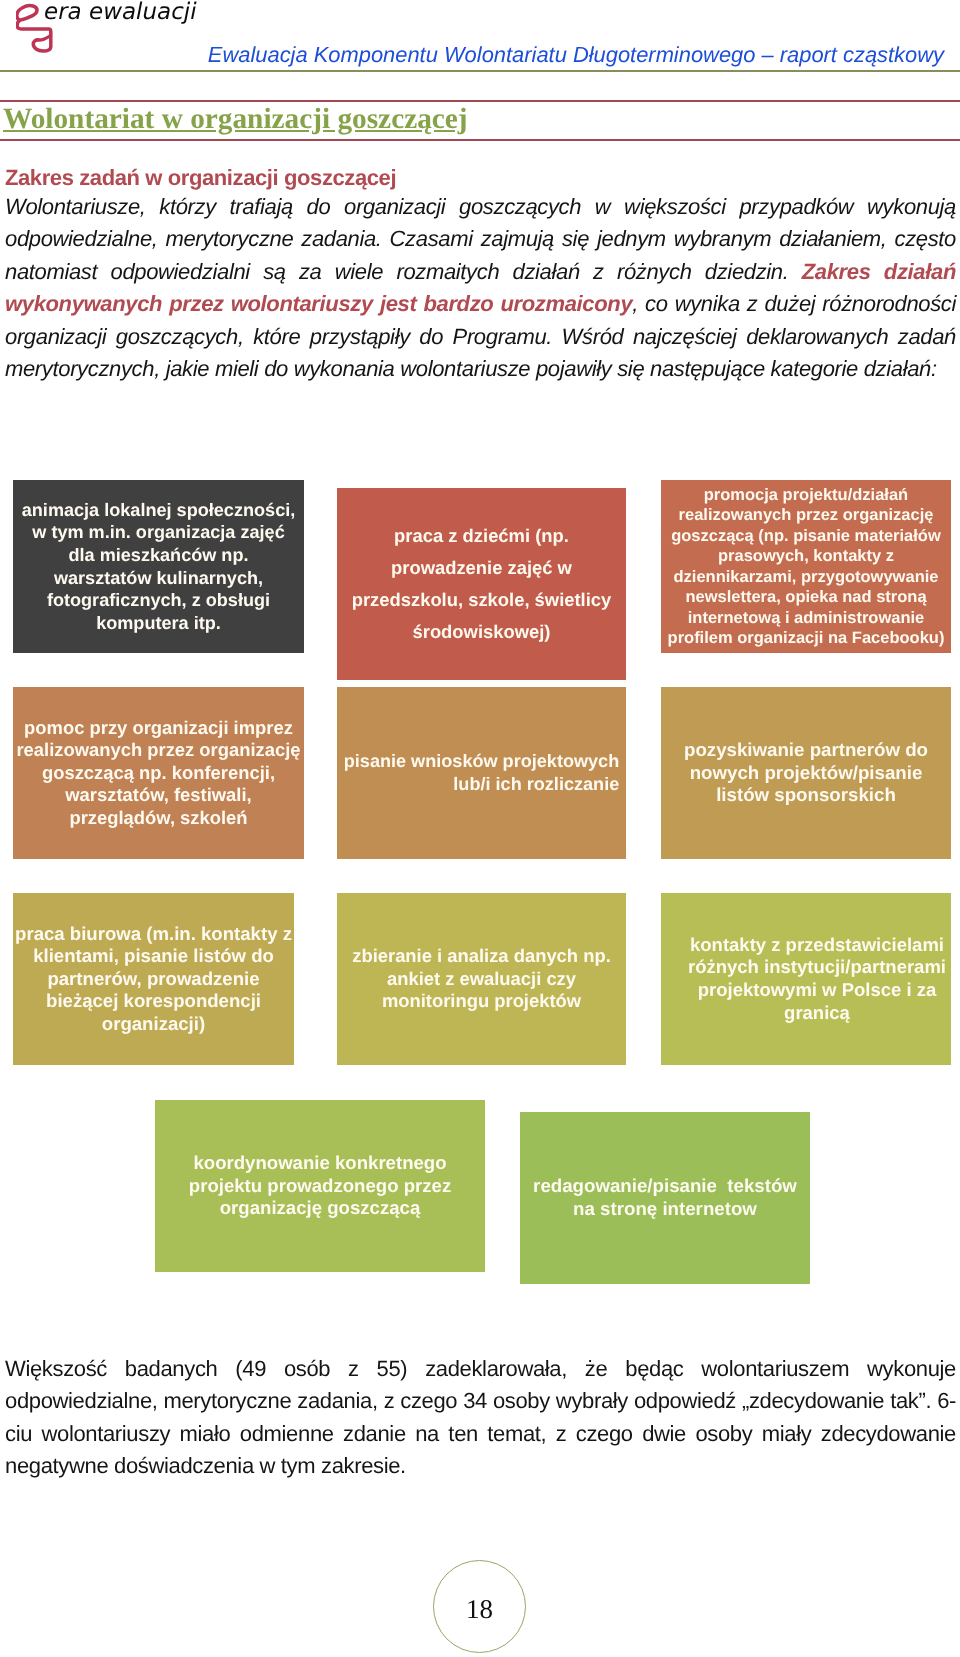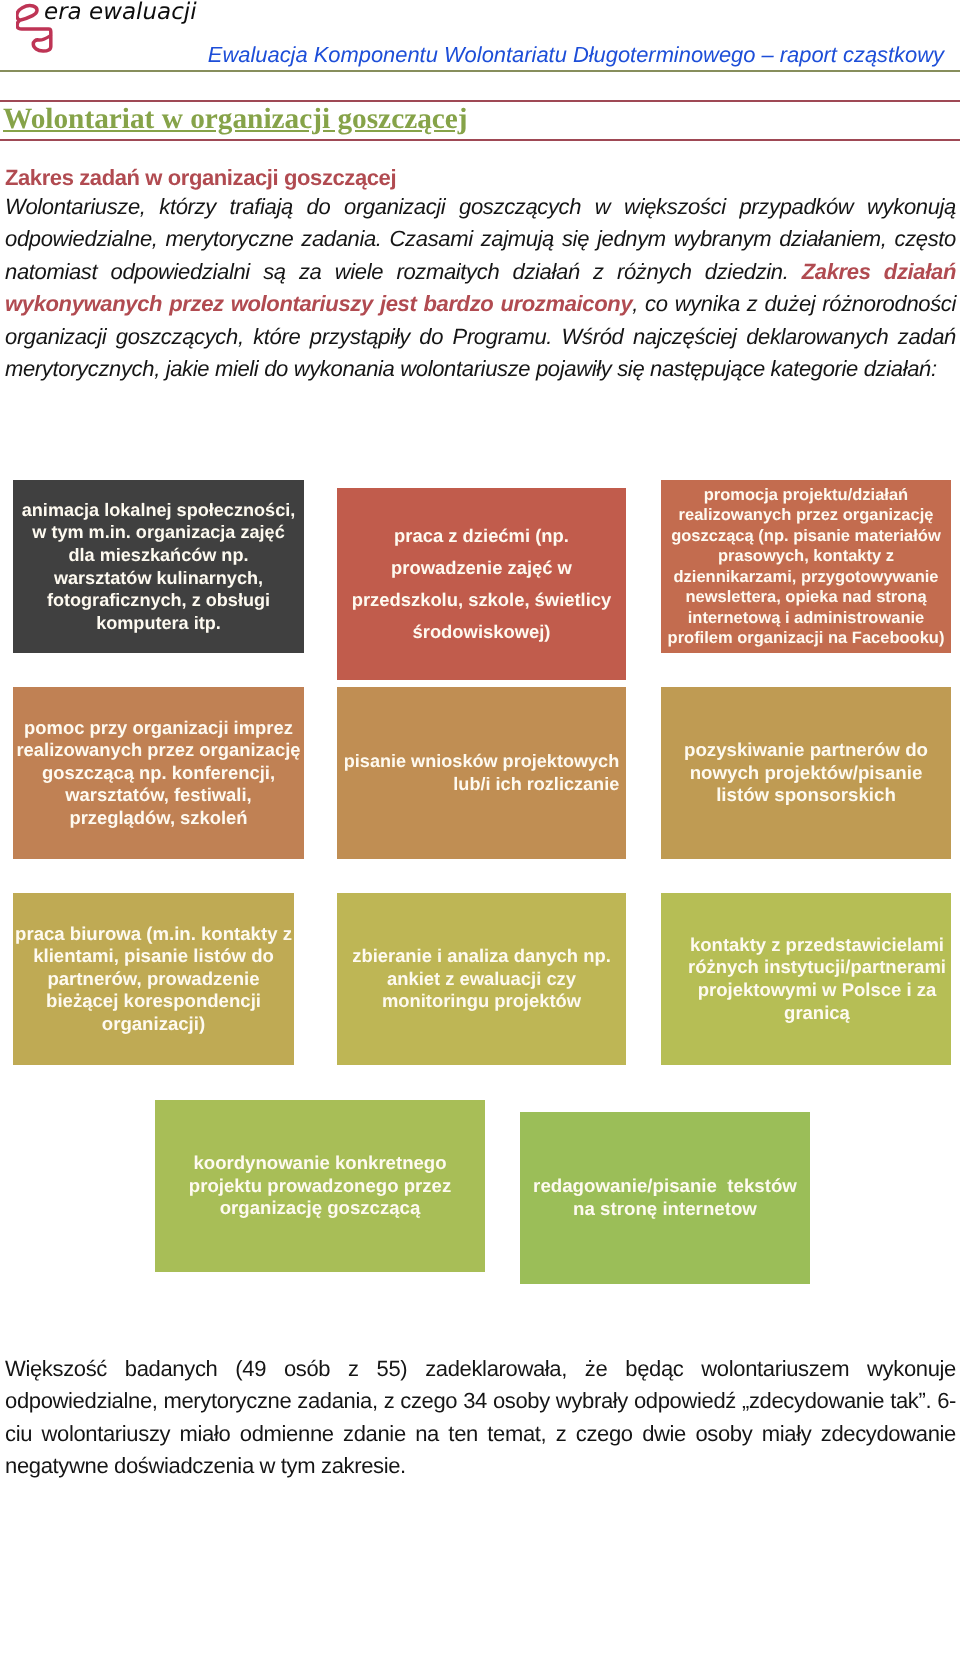--- a/index.html
+++ b/index.html
@@ -100,13 +100,16 @@
       <div class="box" style="left: 661px; top: 687px; width: 290px; height: 172px; background: rgb(191, 155, 83); font-size: 18.7px; line-height: 22.6px;"><span>pozyskiwanie partnerów do<br>nowych projektów/pisanie<br>listów sponsorskich</span></div>
       <div class="box" style="left: 13px; top: 893px; width: 281px; height: 172px; background: rgb(191, 170, 84); font-size: 18.6px; line-height: 22.6px;"><span>praca biurowa (m.in. kontakty z<br>klientami, pisanie listów do<br>partnerów, prowadzenie<br>bieżącej korespondencji<br>organizacji)</span></div>
       <div class="box" style="left: 337px; top: 893px; width: 289px; height: 172px; background: rgb(190, 182, 85); font-size: 18.4px; line-height: 22.6px;"><span>zbieranie i analiza danych np.<br>ankiet z ewaluacji czy<br>monitoringu projektów</span></div>
       <div class="box" style="left: 661px; top: 893px; width: 290px; height: 172px; background: rgb(182, 190, 85); font-size: 18.5px; line-height: 22.6px; padding-left: 22px;"><span>kontakty z przedstawicielami<br>różnych instytucji/partnerami<br>projektowymi w Polsce i za<br>granicą</span></div>
       <div class="box" style="left: 155px; top: 1100px; width: 330px; height: 172px; background: rgb(168, 190, 87); font-size: 18.6px; line-height: 22.6px;"><span>koordynowanie konkretnego<br>projektu prowadzonego przez<br>organizację goszczącą</span></div>
       <div class="box" style="left: 520px; top: 1100px; width: 290px; height: 172px; background: rgb(155, 190, 88); font-size: 18.7px; line-height: 22.6px; margin-top: 12px;"><span>redagowanie/pisanie  tekstów<br>na stronę internetow</span></div>
     </div>
 
   <div class="para" id="para2">Większość badanych (49 osób z 55) zadeklarowała, że będąc wolontariuszem wykonuje odpowiedzialne, merytoryczne zadania, z czego 34 osoby wybrały odpowiedź „zdecydowanie tak”. 6-​ciu wolontariuszy miało odmienne zdanie na ten temat, z czego dwie osoby miały zdecydowanie negatywne doświadczenia w tym zakresie.</div>
 
+  <div class="page-num-circle">
+    <span>18</span>
+  </div>
 </div>
 
 </body></html>

